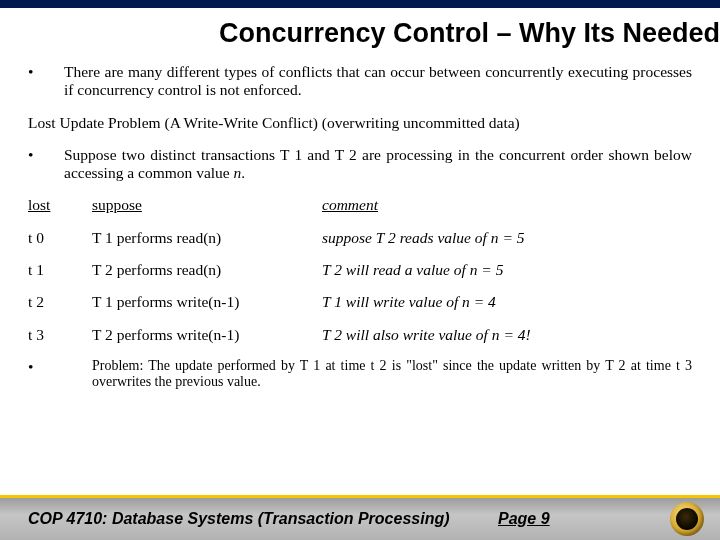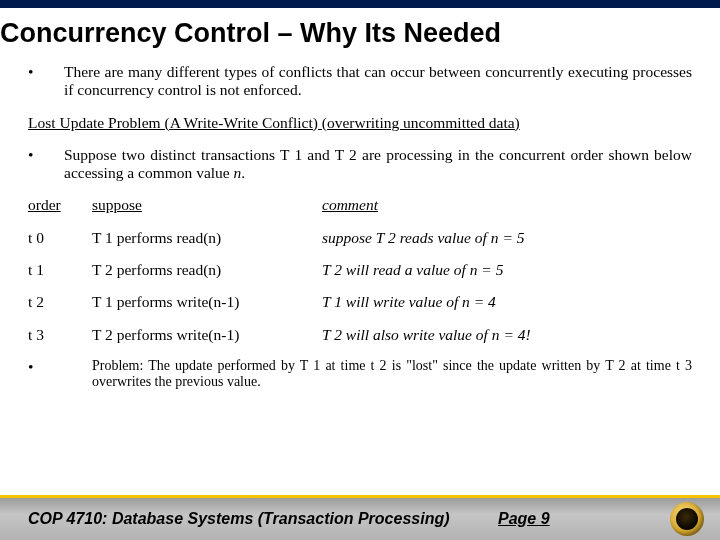--- a/index.html
+++ b/index.html
@@ -13,21 +13,21 @@
   }
   .top-bar {
     width: 100%;
     height: 8px;
     background: #001a4d;
   }
   .title {
     font-family: Arial, Helvetica, sans-serif;
     font-size: 27px;
     color: #000;
-    text-align: left;
+    text-align: right;
     margin: 10px 0 14px 0;
   }
   .content {
     padding: 0 28px;
     font-size: 15.5px;
     color: #000;
     line-height: 1.18;
   }
   .bullet-row {
     display: flex;
@@ -35,21 +35,20 @@
   }
   .bullet-row .dot {
     width: 36px;
     flex-shrink: 0;
   }
   .bullet-row .txt {
     flex: 1;
     text-align: justify;
   }
   .sub-heading {
-    text-decoration: underline;
     margin-bottom: 14px;
     font-size: 15.5px;
   }
   .table {
     width: 100%;
   }
   .trow {
     display: flex;
     margin-bottom: 14px;
   }
@@ -125,21 +124,21 @@
 
   <div class="bullet-row">
     <div class="dot">•</div>
     <div class="txt">
       <span>Suppose two distinct transactions T 1 and T 2 are processing in the concurrent order shown below accessing a common value </span><i>n</i><span>.</span>
     </div>
   </div>
 
   <div class="table">
     <div class="trow">
-      <div class="c1 thead">order</div>
+      <div class="c1 thead">lost</div>
       <div class="c2 thead">suppose</div>
       <div class="c3 thead">comment</div>
     </div>
     <div class="trow">
       <div class="c1">t 0</div>
       <div class="c2">T 1 performs read(n)</div>
       <div class="c3">suppose T 2 reads value of n = 5</div>
     </div>
     <div class="trow">
       <div class="c1">t 1</div>

